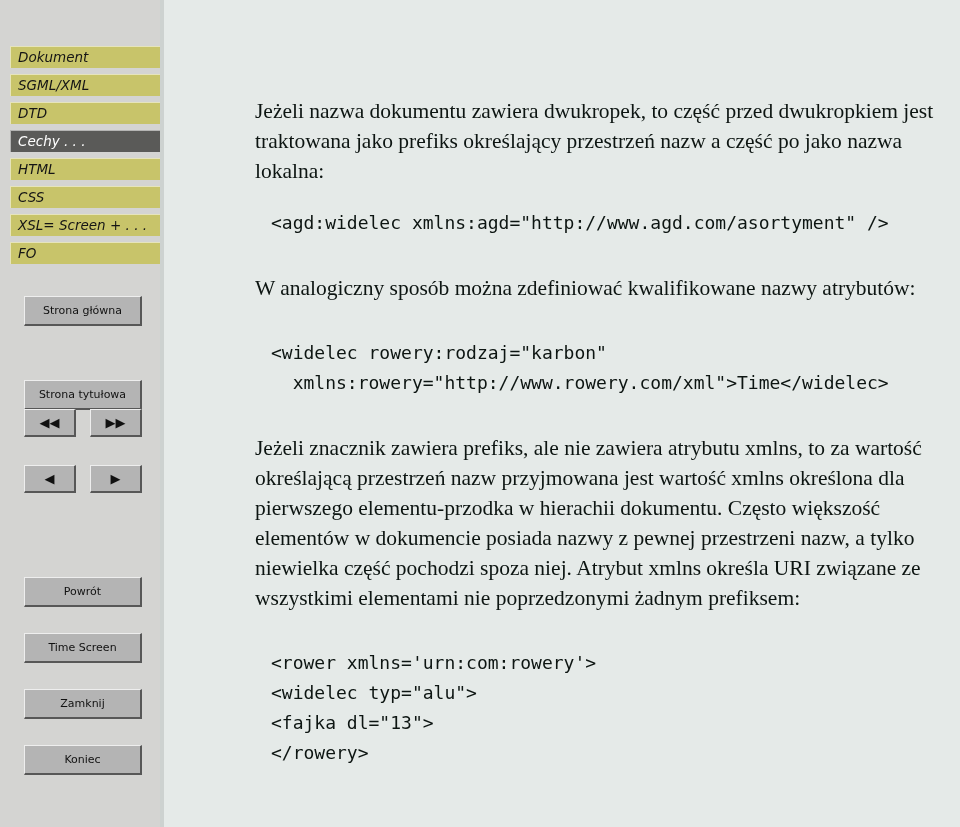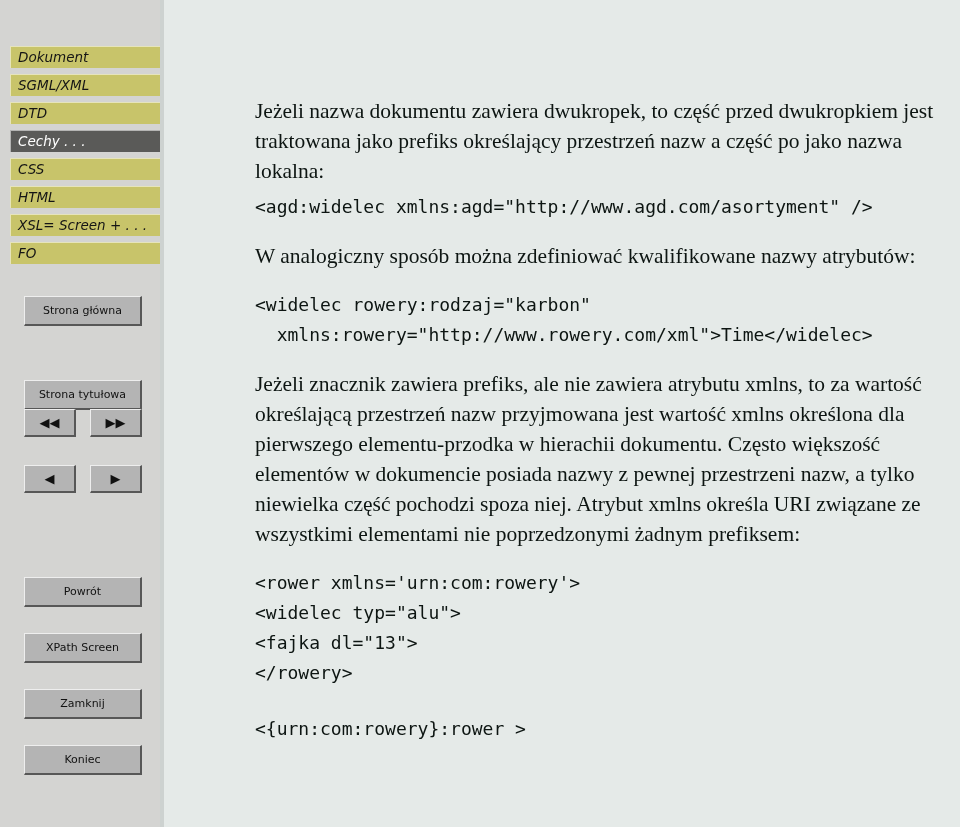--- a/index.html
+++ b/index.html
@@ -127,55 +127,55 @@
     color: #0d1512;
     width: 710px;
     margin: 0;
     text-align: left;
   }
   .code {
     font-family: "DejaVu Sans Mono", "Liberation Mono", monospace;
     font-size: 18px;
     line-height: 30px;
     color: #0d1512;
-    margin: 0;
+    margin: 16px;
     white-space: pre;
   }
   .gap-sm { height: 6px; }
   .gap-md { height: 19px; }
   .gap-lg { height: 26px; }
 </style>
 </head>
 <body>
 
 <div id="sidebar">
 
   <div id="nav-menu">
     <div class="nav-item">Dokument</div>
     <div class="nav-item">SGML/XML</div>
     <div class="nav-item">DTD</div>
     <div class="nav-item current">Cechy . . .</div>
+    <div class="nav-item">HTML</div>
     <div class="nav-item">CSS</div>
-    <div class="nav-item">HTML</div>
     <div class="nav-item">XSL= Screen + . . .</div>
     <div class="nav-item">FO</div>
   </div>
 
   <div class="btn btn-wide" id="btn-home">Strona główna</div>
   <div class="btn btn-wide" id="btn-title">Strona tytułowa</div>
 
   <div class="btn btn-half left" id="btn-first">◀◀</div>
   <div class="btn btn-half right" id="btn-last">▶▶</div>
 
   <div class="btn btn-half left" id="btn-prev">◀</div>
   <div class="btn btn-half right" id="btn-next">▶</div>
 
 
   <div class="btn btn-wide" id="btn-back">Powrót</div>
-  <div class="btn btn-wide" id="btn-full">XPath Screen</div>
+  <div class="btn btn-wide" id="btn-full">Time Screen</div>
   <div class="btn btn-wide" id="btn-close">Zamknij</div>
   <div class="btn btn-wide" id="btn-end">Koniec</div>
 </div>
 
 <div id="sidebar-edge"></div>
 
 <div id="content">
 
   <p class="para">Jeżeli nazwa dokumentu zawiera dwukropek, to część przed dwukropkiem jest traktowana jako prefiks określający przestrzeń nazw a część po jako nazwa lokalna:</p>
   <div class="gap-sm"></div>

